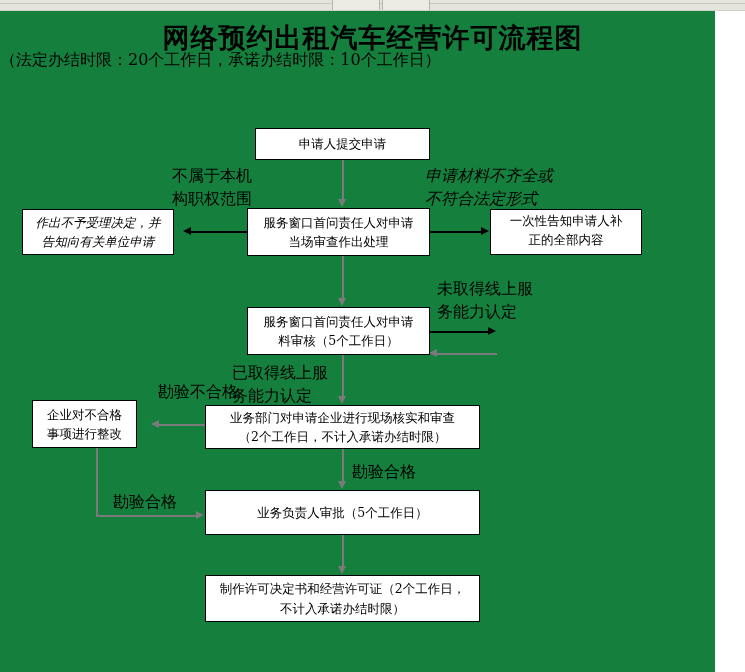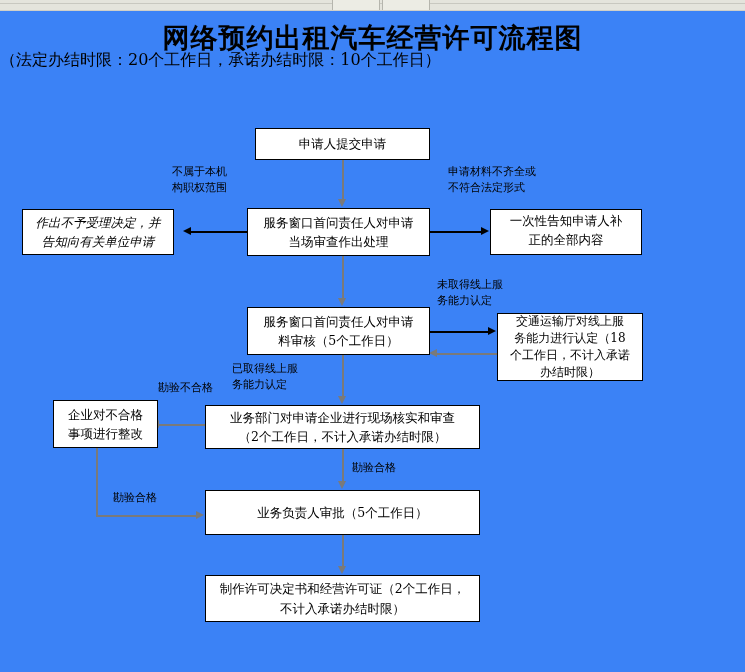--- a/index.html
+++ b/index.html
@@ -9,23 +9,24 @@
   }
   body {
     font-family: "DejaVu Serif", "Liberation Serif", serif;
     width: 745px;
     height: 672px;
     overflow: hidden;
     position: relative;
   }
   #app {
     position: relative;
-    width: 745px;
+    width: 685px;
     height: 672px;
-    background: #3b82f6;
+    background: #15803d;
+    padding-left: 30px;
   }
 
   
   .chrome-bar {
     position: absolute;
     left: 0; top: 0;
     width: 745px; height: 11px;
     background: #e4e4dc;
     border-bottom: 1px solid #d0d0c8;
     box-sizing: border-box;
@@ -82,21 +83,21 @@
     font-size: 12.5px;
     line-height: 1.55;
     color: #000;
     padding: 2px 4px;
     font-family: "DejaVu Serif", "Liberation Serif", serif;
   }
 
   
   .edge-label {
     position: absolute;
-    font-size: 11px;
+    font-size: 16px;
     line-height: 1.45;
     color: #000;
     white-space: pre-line;
     font-family: "DejaVu Serif", "Liberation Serif", serif;
   }
 
   
   .conn {
     position: absolute;
     background: #7a7a7a;
@@ -192,49 +193,43 @@
   <div class="node" style="left:490px; top:209px; width:152px; height:46px;">
     <span style="white-space:pre-line;font-family:Liberation Mono, monospace;">一次性告知申请人补
 正的全部内容</span>
   </div>
 
   <div class="node" style="left:247px; top:307px; width:183px; height:48px;">
     <span style="white-space:pre-line;">服务窗口首问责任人对申请
 料审核（5个工作日）</span>
   </div>
 
-  <div class="node" style="left:497px; top:313px; width:146px; height:68px; font-size:12px; line-height:1.42;">
-    <span style="white-space:pre-line;">交通运输厅对线上服
-务能力进行认定（18
-个工作日，不计入承诺
-办结时限）</span>
-  </div>
 
   <div class="node" style="left:205px; top:405px; width:275px; height:44px;">
     <span style="white-space:pre-line;">业务部门对申请企业进行现场核实和审查
 （2个工作日，不计入承诺办结时限）</span>
   </div>
 
-  <div class="node" style="left:53px; top:400px; width:105px; height:48px;">
+  <div class="node" style="left:32px; top:400px; width:105px; height:48px;">
     <span style="white-space:pre-line;">企业对不合格
 事项进行整改</span>
   </div>
 
   <div class="node" style="left:205px; top:490px; width:275px; height:45px;">
     <span style="white-space:pre-line;">业务负责人审批（5个工作日）</span>
   </div>
 
   <div class="node" style="left:205px; top:575px; width:275px; height:47px;">
     <span style="white-space:pre-line;">制作许可决定书和经营许可证（2个工作日，
 不计入承诺办结时限）</span>
   </div>
 
   <div class="edge-label" style="left:172px; top:164px;">不属于本机
 构职权范围</div>
-  <div class="edge-label" style="left:448px; top:164px;">申请材料不齐全或
+  <div class="edge-label" style="left:425px; top:164px;font-style:italic;">申请材料不齐全或
 不符合法定形式</div>
   <div class="edge-label" style="left:437px; top:277px;">未取得线上服
 务能力认定</div>
   <div class="edge-label" style="left:232px; top:361px;">已取得线上服
 务能力认定</div>
   <div class="edge-label" style="left:158px; top:380px;">勘验不合格</div>
   <div class="edge-label" style="left:352px; top:460px;">勘验合格</div>
   <div class="edge-label" style="left:113px; top:490px;">勘验合格</div>
 
 </div>

